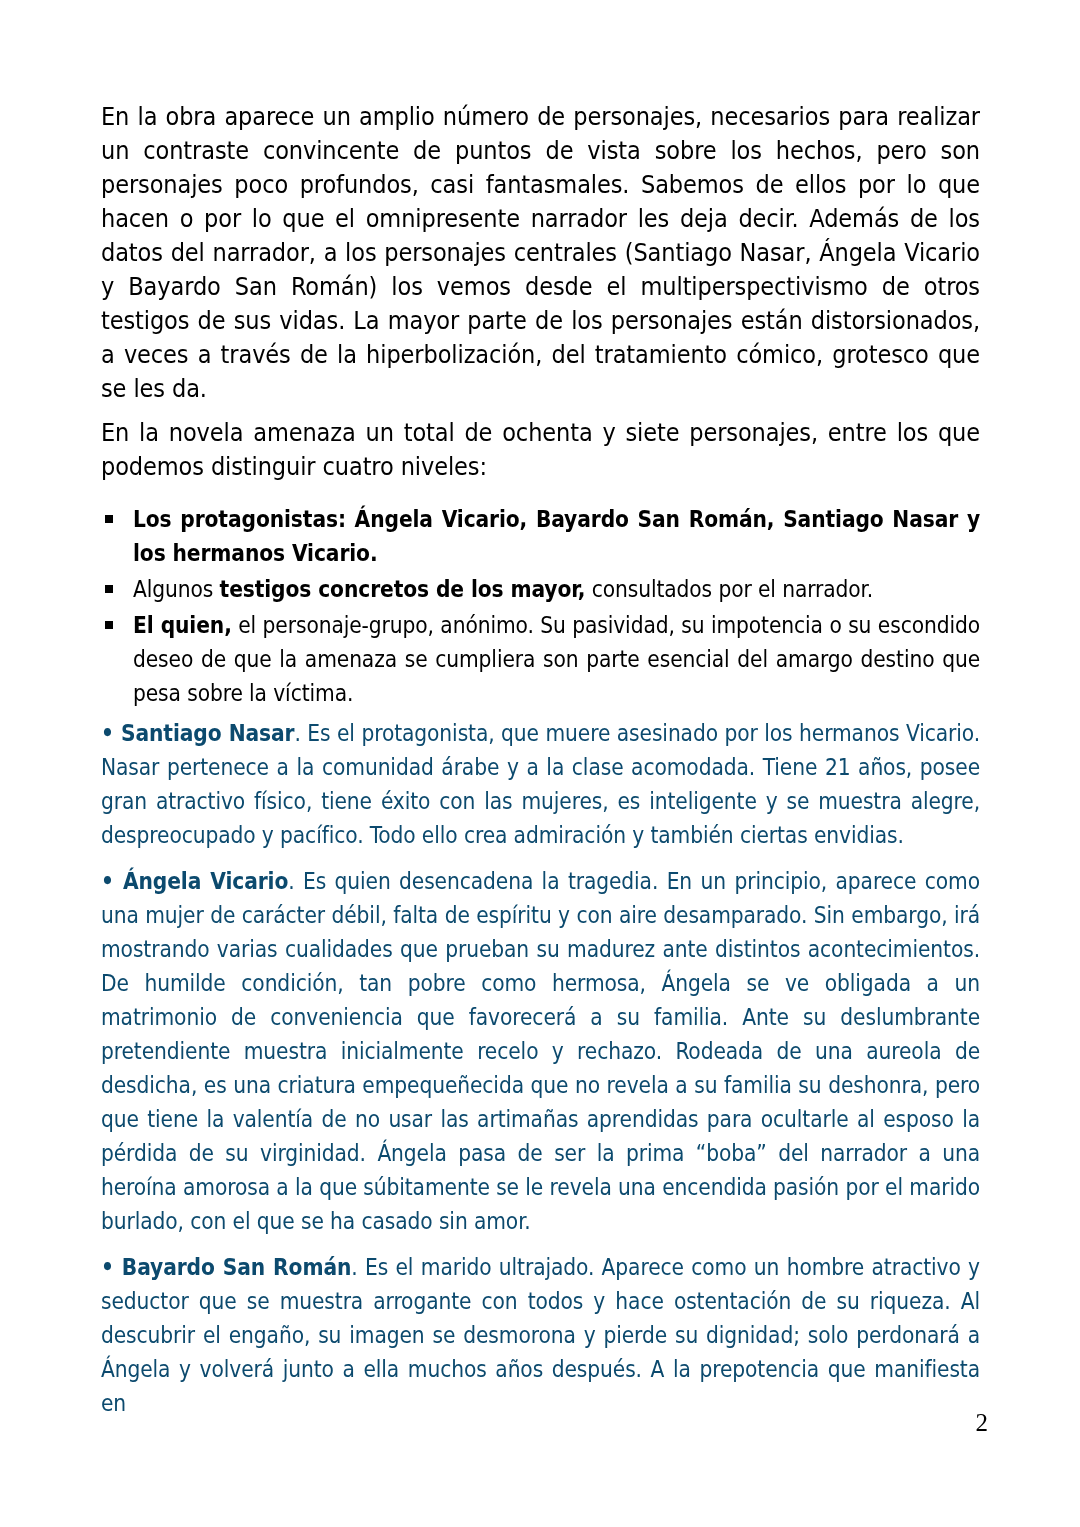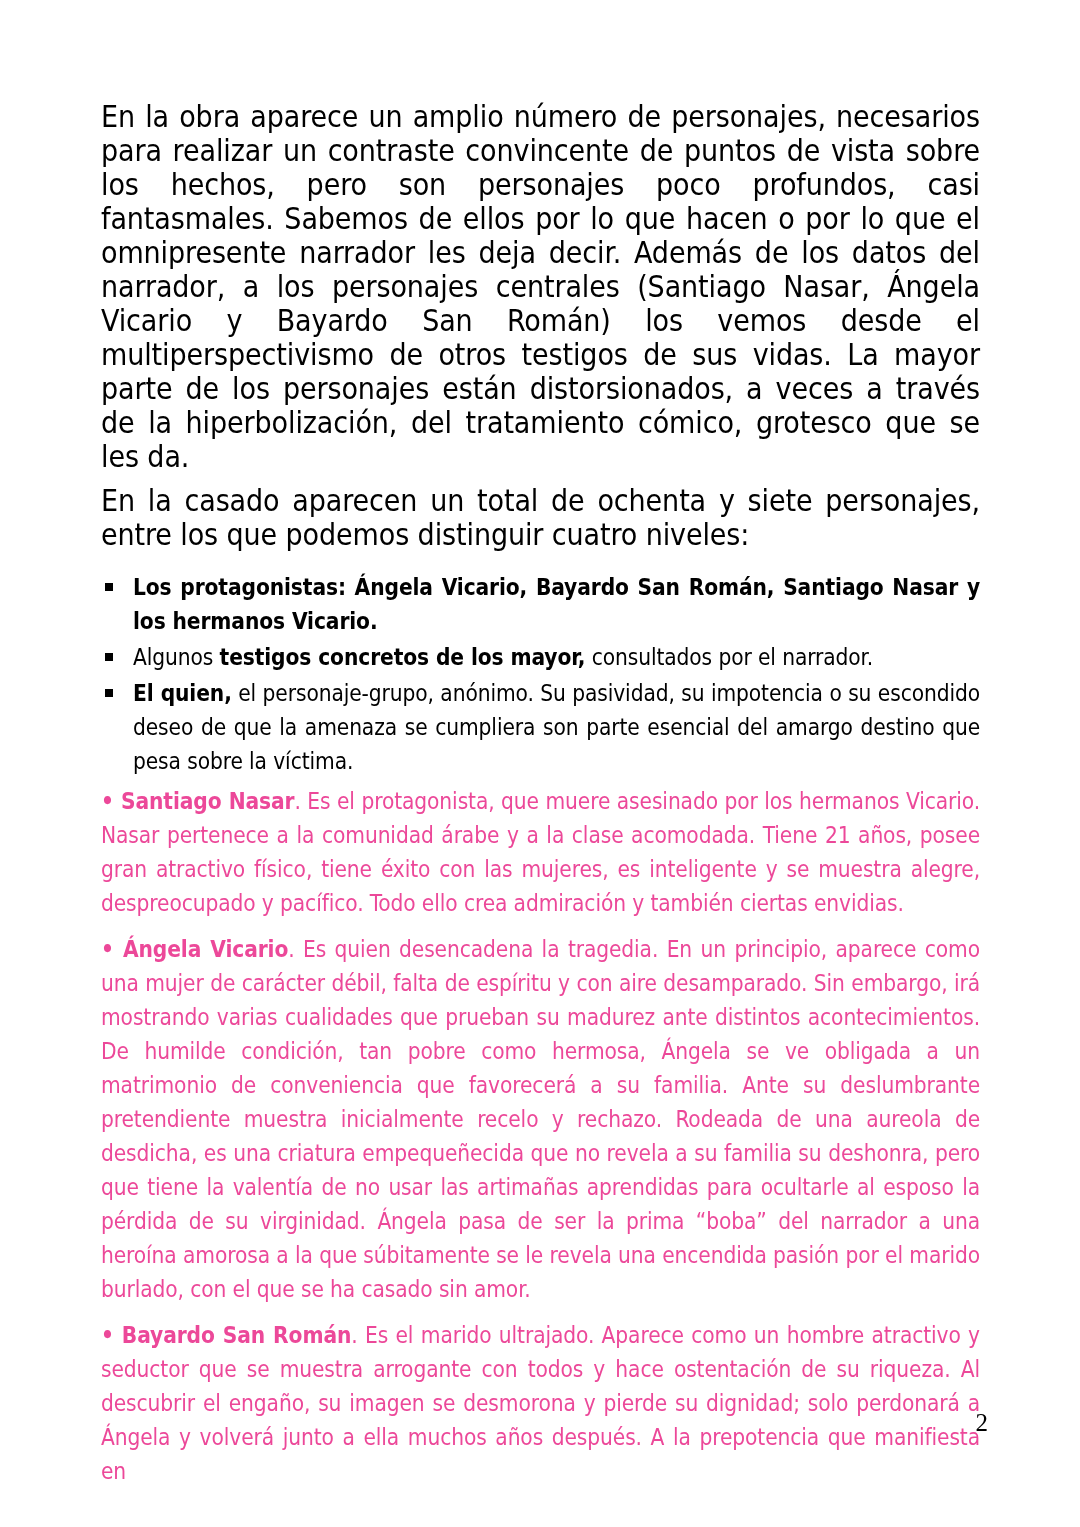--- a/index.html
+++ b/index.html
@@ -19,21 +19,21 @@
     overflow: hidden;
     box-sizing: border-box;
   }
   .content {
     position: absolute;
     left: 101px;
     top: 100px;
     width: 879px;
   }
   .para {
-    font-size: 30px;
+    font-size: 25px;
     line-height: 34px;
     color: #000000;
     text-align: justify;
     text-justify: inter-word;
     margin: 0 0 10px 0;
     letter-spacing: -0.1px;
     font-stretch: condensed;
   }
   .para b, .para strong {
     font-weight: 400;
@@ -64,21 +64,21 @@
   }
   ul.bullets li .li-text {
     display: block;
   }
   ul.bullets li.b-bold .li-text {
     font-weight: 700;
   }
   .para-char {
     font-size: 22.5px;
     line-height: 34px;
-    color: #ec4899;
+    color: #0c4a6e;
     text-align: justify;
     margin: 0 0 12px 0;
     letter-spacing: -0.1px;
   }
   .para-char .lead {
     font-weight: 700;
   }
   .page-number {
     position: absolute;
     right: 92px;
@@ -91,21 +91,21 @@
 </style>
 </head>
 <body>
 
 <div class="page">
 
   <div class="content">
 
     <p class="para">En la obra aparece un amplio número de personajes, necesarios para realizar un contraste convincente de puntos de vista sobre los hechos, pero son personajes poco profundos, casi fantasmales. Sabemos de ellos por lo que hacen o por lo que el omnipresente narrador les deja decir. Además de los datos del narrador, a los personajes centrales (Santiago Nasar, Ángela Vicario y Bayardo San Román) los vemos desde el multiperspectivismo de otros testigos de sus vidas. La mayor parte de los personajes están distorsionados, a veces a través de la hiperbolización, del tratamiento cómico, grotesco que se les da.</p>
 
-    <p class="para"><span>En la casado aparecen un total de </span><b>ochenta y siete personajes</b><span>, entre los que podemos distinguir cuatro niveles:</span></p>
+    <p class="para"><span>En la novela amenaza un total de </span><b>ochenta y siete personajes</b><span>, entre los que podemos distinguir cuatro niveles:</span></p>
 
     <ul class="bullets">
       <li class="b-bold">
           <span class="sq"></span>
           <span class="li-text">Los protagonistas: Ángela Vicario, Bayardo San Román, Santiago Nasar y los hermanos Vicario.</span>
         </li>
       <li>
           <span class="sq"></span>
           <span class="li-text"><span>Algunos </span><b>testigos concretos de los mayor,</b><span> consultados por el narrador.</span></span>
         </li>

